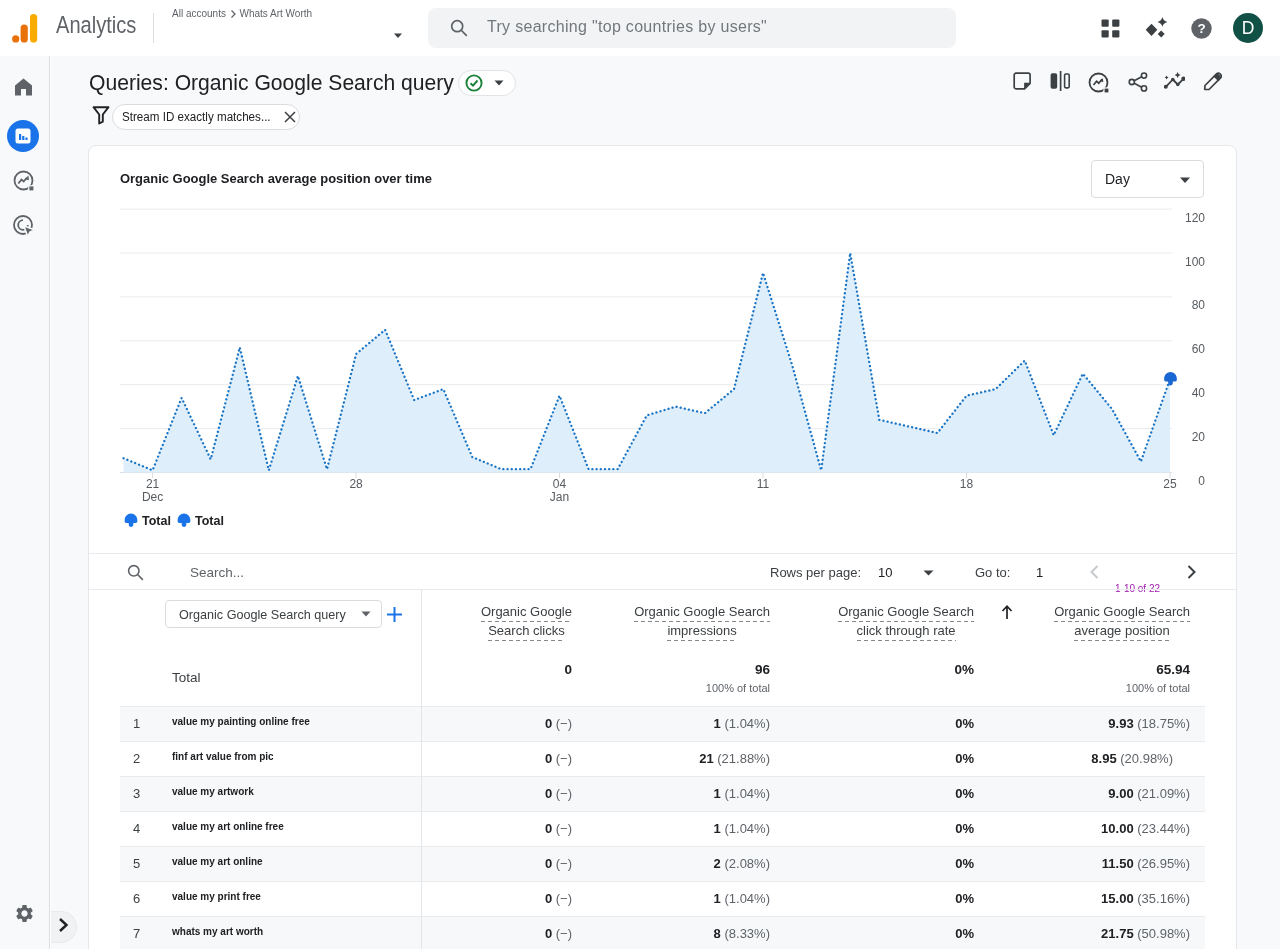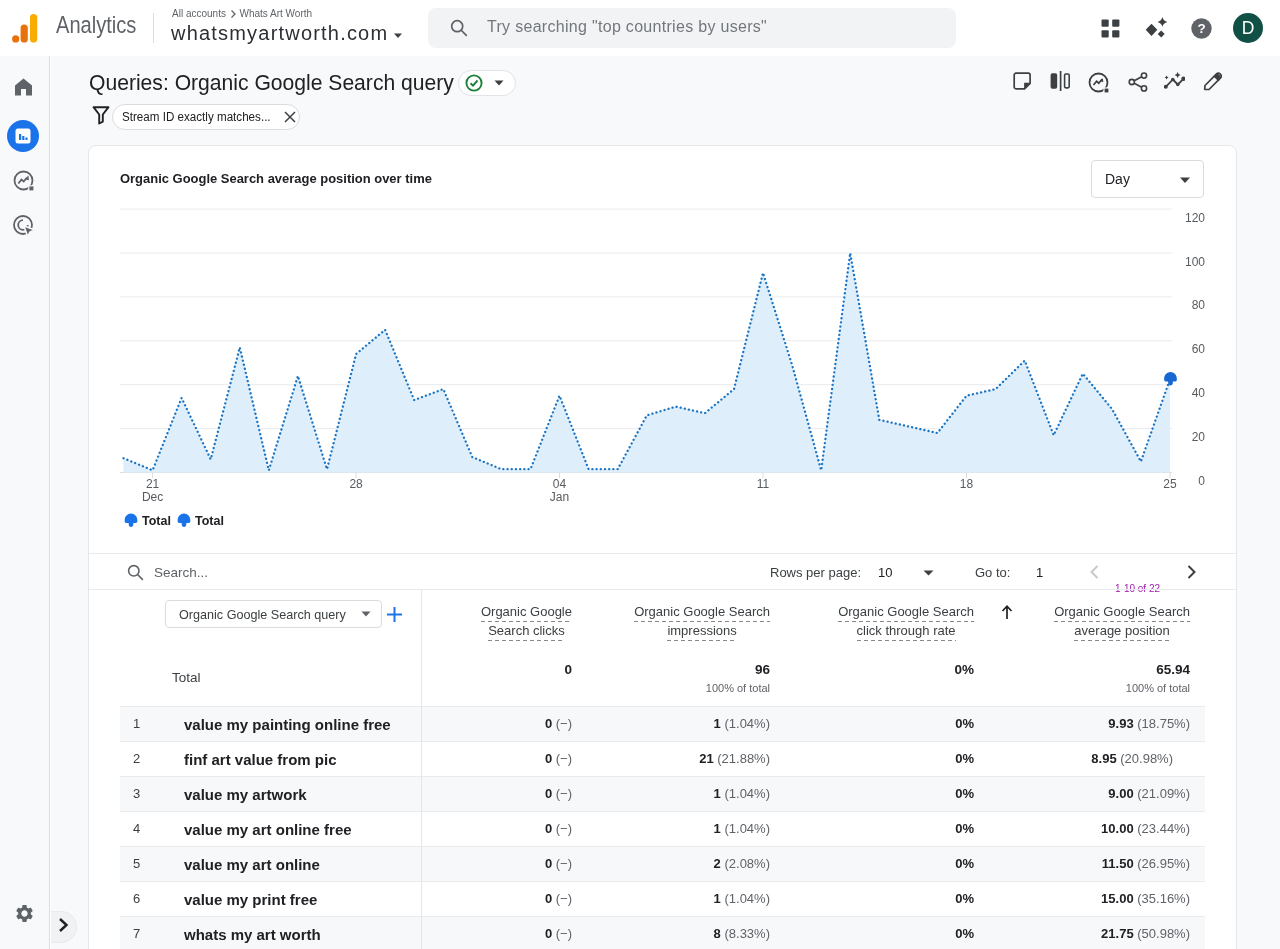--- a/index.html
+++ b/index.html
@@ -4,28 +4,28 @@
 <style>
 * { margin:0; padding:0; box-sizing:border-box; }
 html,body { width:1280px; height:949px; overflow:hidden; background:#fff;
   font-family:"Liberation Sans", sans-serif; }
 .abs { position:absolute; }
 #topbar { position:absolute; left:0; top:0; width:1280px; height:56px; background:#fff; z-index:5; }
 #rail { position:absolute; left:0; top:56px; width:50px; height:893px; background:#f8f9fa; border-right:1px solid #dadce0; z-index:4; }
 #content { position:absolute; left:51px; top:56px; width:1229px; height:893px; background:#f8f9fa; }
 #card { position:absolute; left:88px; top:145px; width:1149px; height:812px; background:#fff;
   border:1px solid #e5e7ea; border-radius:8px; z-index:1; }
-.gray { color:#5f6368; }
+.gray { color:#5f6368;margin-left:36px; }
 .dark { color:#202124; }
 svg { display:block; }
 .hdr { font-size:13px; color:#3c4043; text-align:center; line-height:19px; }
 .du { padding-bottom:3px; background-image:repeating-linear-gradient(90deg,#85898d 0 4px,rgba(0,0,0,0) 4px 7px); background-size:100% 1px; background-position:0 100%; background-repeat:no-repeat; }
 .val { font-size:13.5px; color:#202124; font-weight:bold; }
 .sub { font-size:11px; color:#5f6368; }
-.dim { font-size:15px; color:#202124; font-weight:bold;margin-left:12px; }
+.dim { font-size:10px; color:#202124; font-weight:bold; }
 .cell { font-size:13px; color:#202124; }
 .cell b { font-weight:bold; }
 .cell span { color:#5f6368; }
 
 </style>
 </head>
 <body>
 
 
 <div id="topbar">
@@ -35,21 +35,20 @@
     <rect x="10.6" y="14.5" width="7.2" height="18" rx="3.6" fill="#e8710a"></rect>
     <circle cx="5.7" cy="28.9" r="3.6" fill="#e8710a"></circle>
   </svg>
   <div class="abs" style="left:56px;top:11px;font-size:24.5px;color:#5f6368;transform:scaleX(0.82);transform-origin:left center">Analytics</div>
   <div class="abs" style="left:153px;top:13px;width:1px;height:30px;background:#dadce0"></div>
   <div class="abs" style="left:172px;top:8px;font-size:10px;color:#5f6368">All accounts
     <svg width="8" height="8" viewBox="0 0 8 8" style="display:inline-block;vertical-align:-1px">
         <path d="M2.5 0.5 L6 4 L2.5 7.5" fill="none" stroke="#5f6368" stroke-width="1.3"></path>
       </svg>
     Whats Art Worth</div>
-  <div class="abs" style="left:171px;top:22px;font-size:20px;color:#2c2f33;letter-spacing:1.2px">whatsmyartworth.com</div>
   <svg class="abs" style="left:392px;top:32px" width="12" height="8" viewBox="0 0 12 8">
       <path d="M2 1.5 L6 6 L10 1.5 Z" fill="#3c4043"></path>
     </svg>
 
   <div class="abs" style="left:428px;top:8px;width:528px;height:40px;background:#f1f3f4;border-radius:8px"></div>
   <svg class="abs" style="left:450px;top:19px" width="18" height="18" viewBox="0 0 18 18">
     <circle cx="7.2" cy="7.2" r="5.5" fill="none" stroke="#5f6368" stroke-width="1.7"></circle>
     <line x1="11.5" y1="11.5" x2="16.3" y2="16.3" stroke="#5f6368" stroke-width="1.7" stroke-linecap="round"></line>
   </svg>
   <div class="abs" style="left:487px;top:18px;font-size:16px;color:#73777c;letter-spacing:0.3px">Try searching "top countries by users"</div>

